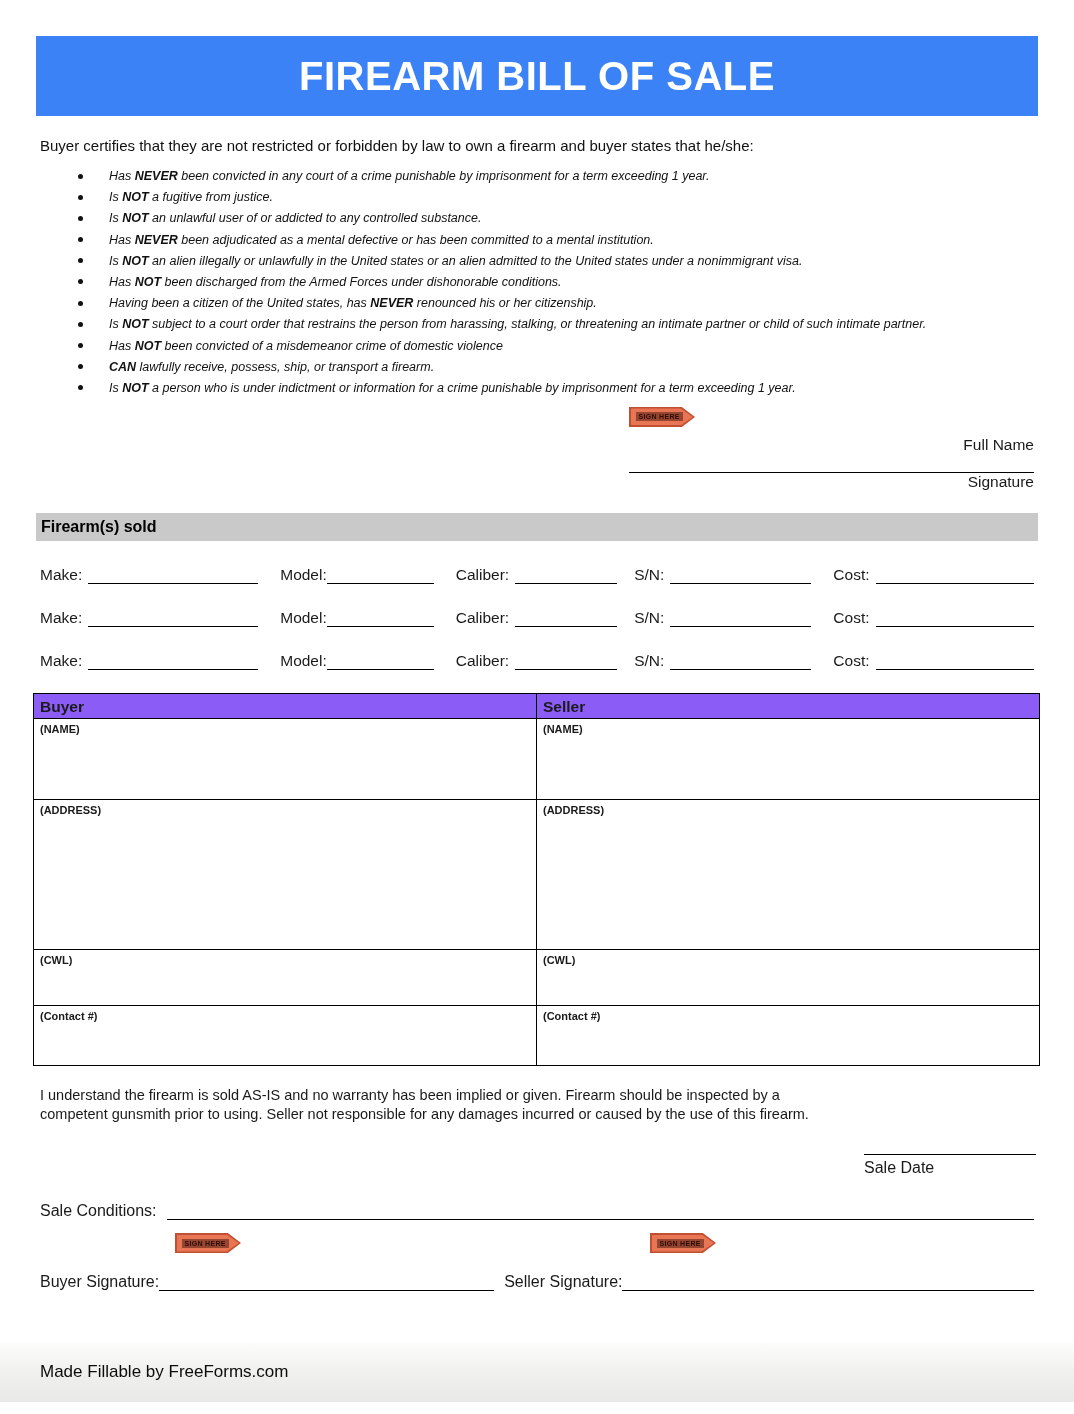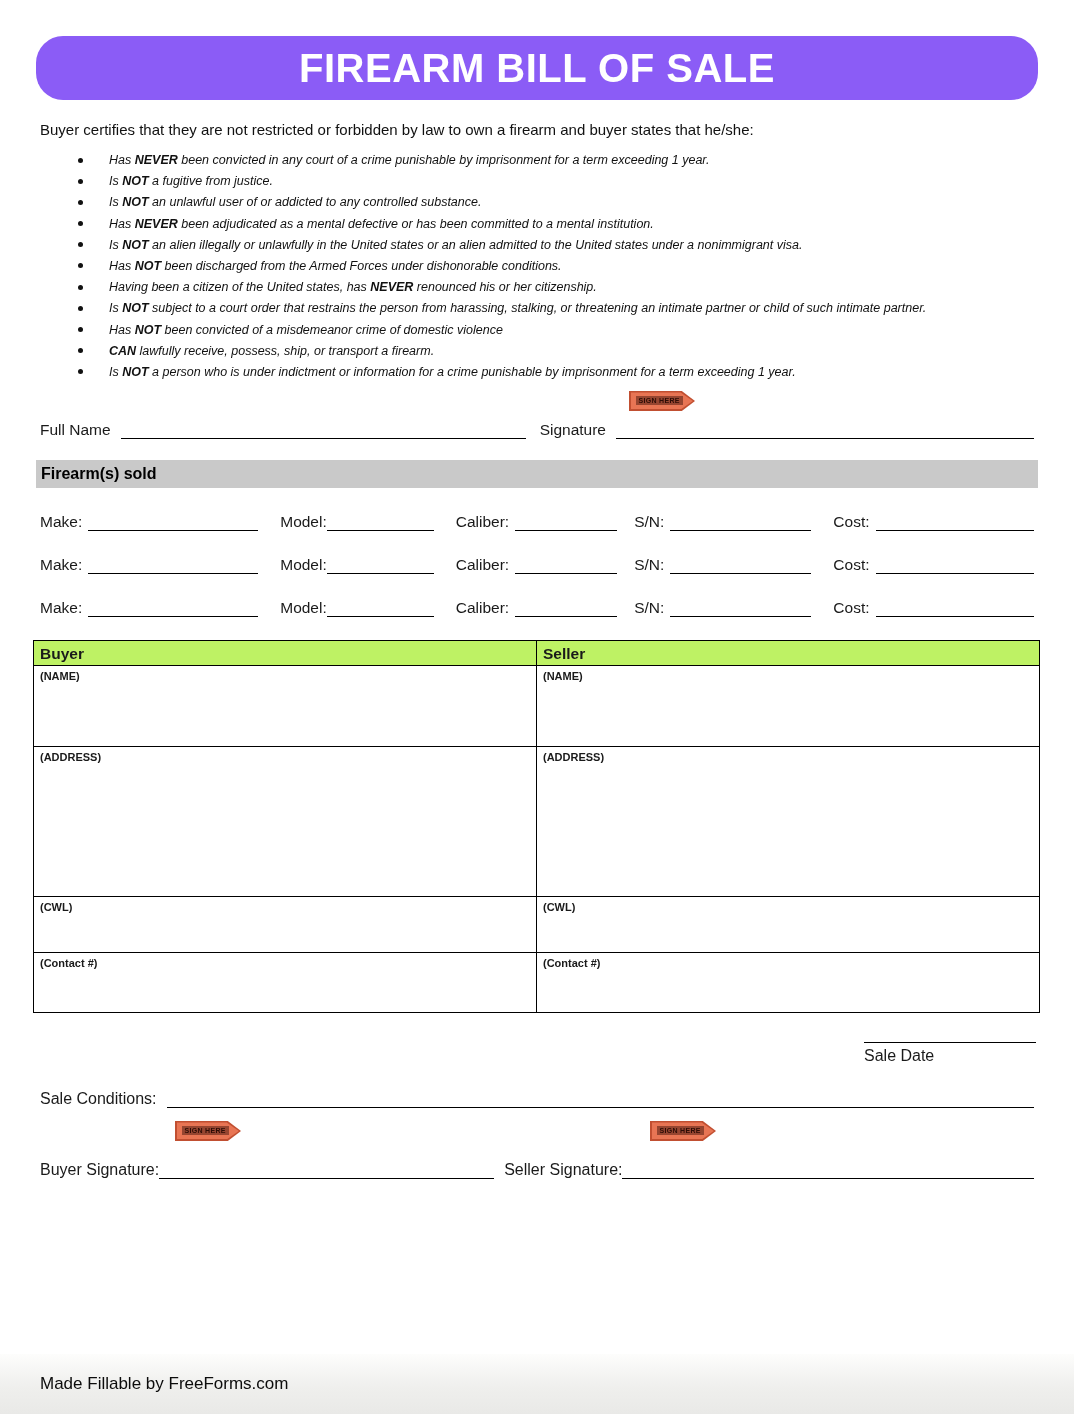--- a/index.html
+++ b/index.html
@@ -5,22 +5,22 @@
   * { margin:0; padding:0; box-sizing:border-box; }
   html,body { background:#ffffff; }
   body {
     width:1074px; height:1414px; position:relative; overflow:hidden;
     font-family:"Liberation Sans", sans-serif; color:#1a1a1a;
   }
   .page { position:relative; padding:0 36px; }
 
   
   .title-bar {
-    margin-top:36px; height:64px; background:#8b5cf6;
-    display:flex; align-items:center; justify-content:center;border-radius:27px;
+    margin-top:36px; height:80px; background:#3b82f6;
+    display:flex; align-items:center; justify-content:center;
   }
   .title-bar h1 {
     color:#ffffff; font-size:40px; font-weight:bold; letter-spacing:0.5px;
   }
 
   
   .intro { margin:21px 4px 0 4px; font-size:15px; color:#111; }
 
   
   ul.bullets { margin:15px 0 0 40px; list-style:none;font-style:italic; }
@@ -51,21 +51,21 @@
     margin-left:5px; font-size:7px; font-weight:bold; color:#2d0c05;
     background:rgba(50,10,5,0.45); padding:1px 3px; letter-spacing:0.3px;
     white-space:nowrap;
   }
   .tag-row-1 { height:20px; margin-top:12px; padding-left:593px; }
 
   
   .fill-line { border-bottom:1.4px solid #000; height:19px; display:inline-block; }
   .flexline { flex:1; border-bottom:1.4px solid #000; height:19px; }
 
-  .name-row { display:flex; align-items:flex-end; margin:9px 4px 0 4px; font-size:15.5px; }
+  .name-row { display:flex; align-items:flex-end; margin:9px 4px 0 4px; font-size:15.5px;flex-direction:column; }
   .name-row .lbl { white-space:nowrap; }
   .gap6 { width:6px; } .gap10 { width:10px; } .gap14 { width:14px; }
 
   
   .section-bar {
     margin-top:21px; height:28px; background:#c9c9c9;
     display:flex; align-items:center; padding-left:5px;
     font-size:16px; font-weight:bold; color:#000000;
   }
 
@@ -79,21 +79,21 @@
 
   
   table.parties {
     width:1007px; margin:23px 0 0 -3px; border-collapse:collapse;
     table-layout:fixed;
   }
   table.parties th, table.parties td {
     border:1.4px solid #000; vertical-align:top; text-align:left;
   }
   table.parties th {
-    background:#bef264; font-size:15.5px; font-weight:bold;
+    background:#8b5cf6; font-size:15.5px; font-weight:bold;
     height:25px; padding:2px 0 0 6px; vertical-align:middle;
   }
   table.parties td { font-size:11px; font-weight:bold; padding:4px 0 0 6px; }
   tr.r-name td { height:81px; }
   tr.r-address td { height:150px; }
   tr.r-dl td { height:65px; }
   tr.r-cwl td { height:56px; }
   tr.r-contact td { height:60px; }
 
   
@@ -108,21 +108,21 @@
   .conditions-row { display:flex; align-items:flex-end; margin:24px 4px 0 4px; font-size:16px; }
 
   
   .tag-row-2 { height:20px; margin-top:13px; padding-left:139px; display:flex; }
   .tag-row-2 .spacer { width:409px; }
   .signatures-row { display:flex; align-items:flex-end; margin:19px 4px 0 4px; font-size:16px; }
   .sig-line-buyer { width:335px; border-bottom:1.4px solid #000; height:19px; }
 
   
   .footer {
-    position:absolute; left:0; right:0; bottom:0; height:60px;
+    position:absolute; left:0; right:0; bottom:12px; height:60px;
     background:linear-gradient(180deg, #fdfdfc 0%, #efefed 55%, #e9e9e7 100%);
     display:flex; align-items:center; padding-left:40px;
     font-size:17px; color:#0c0c0c;
   }
 </style>
 </head>
 <body>
 
 <div class="page">
 
@@ -238,20 +238,21 @@
         <td>(CWL)</td>
         <td>(CWL)</td>
       </tr>
       <tr class="r-contact">
         <td>(Contact #)</td>
         <td>(Contact #)</td>
       </tr>
     </tbody>
   </table>
 
+  <p class="disclaimer">I understand the firearm is sold AS-IS and no warranty has been implied or given.  Firearm should be inspected by a competent gunsmith prior to using.  Seller not responsible for any damages incurred or caused by the use of this firearm.</p>
 
   <div class="sale-date-block">
     <div class="line"></div>
     <div class="lbl">Sale Date</div>
   </div>
 
   <div class="conditions-row">
     <span class="lbl">Sale Conditions:</span>
     <span class="gap10"></span>
     <span class="flexline"></span>

